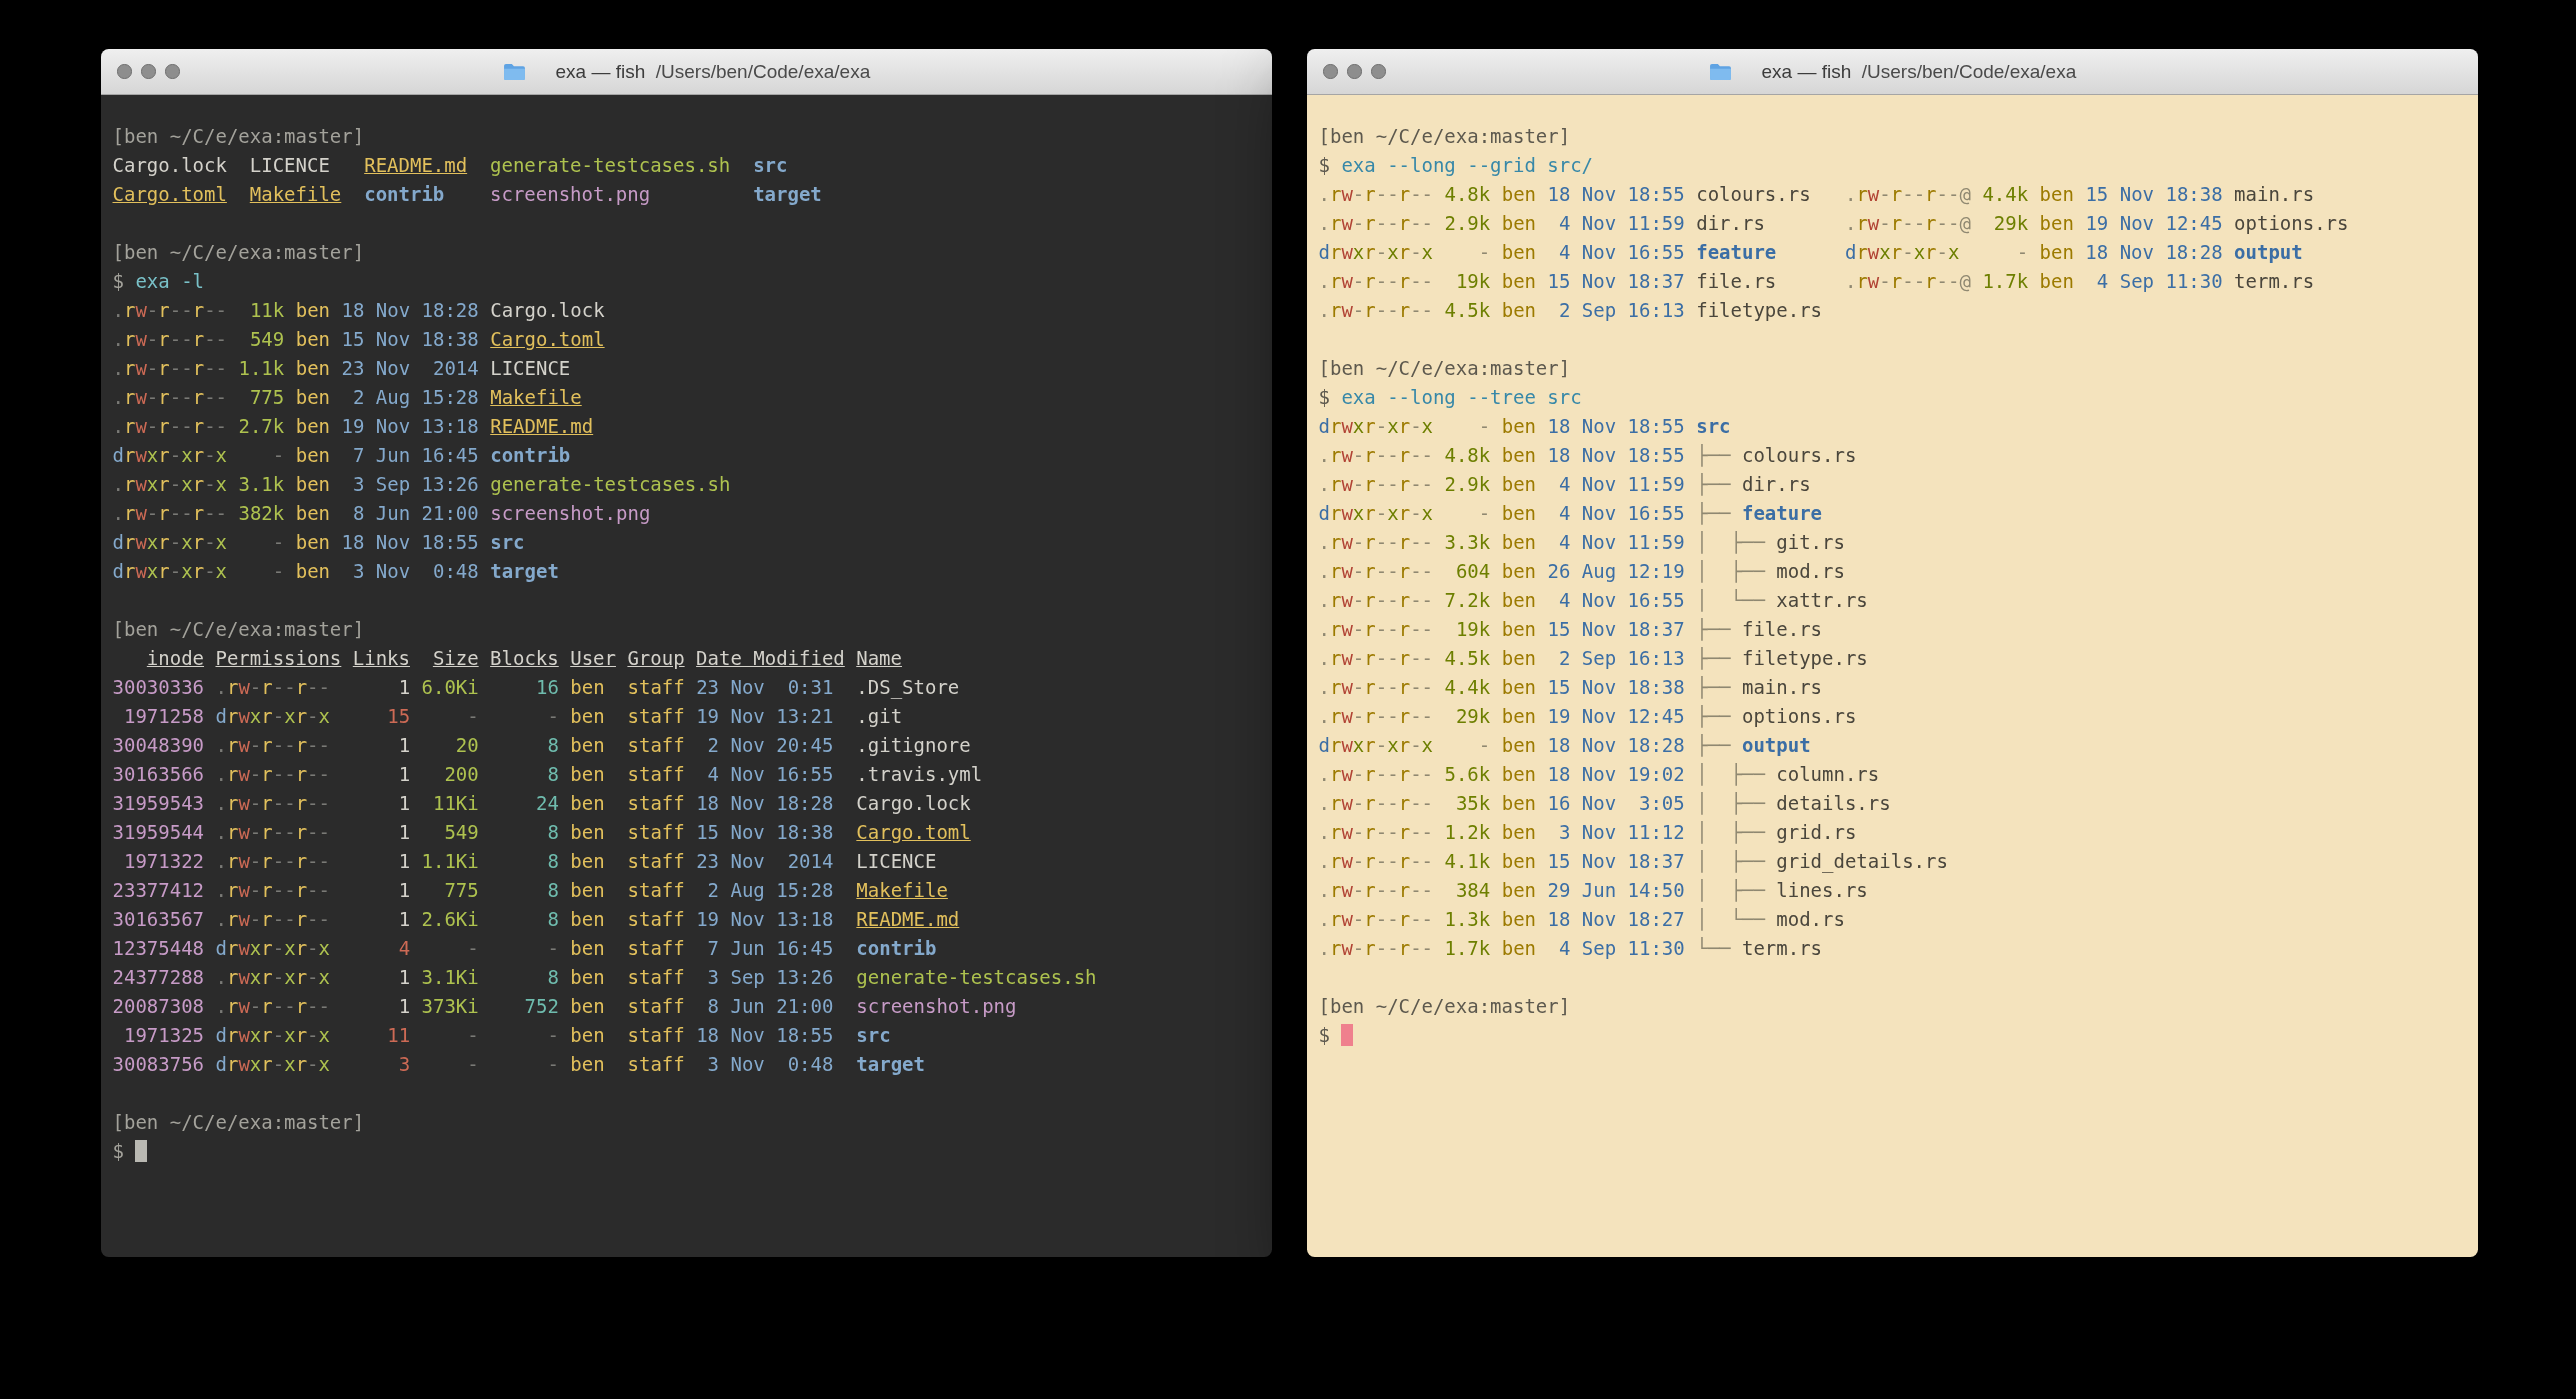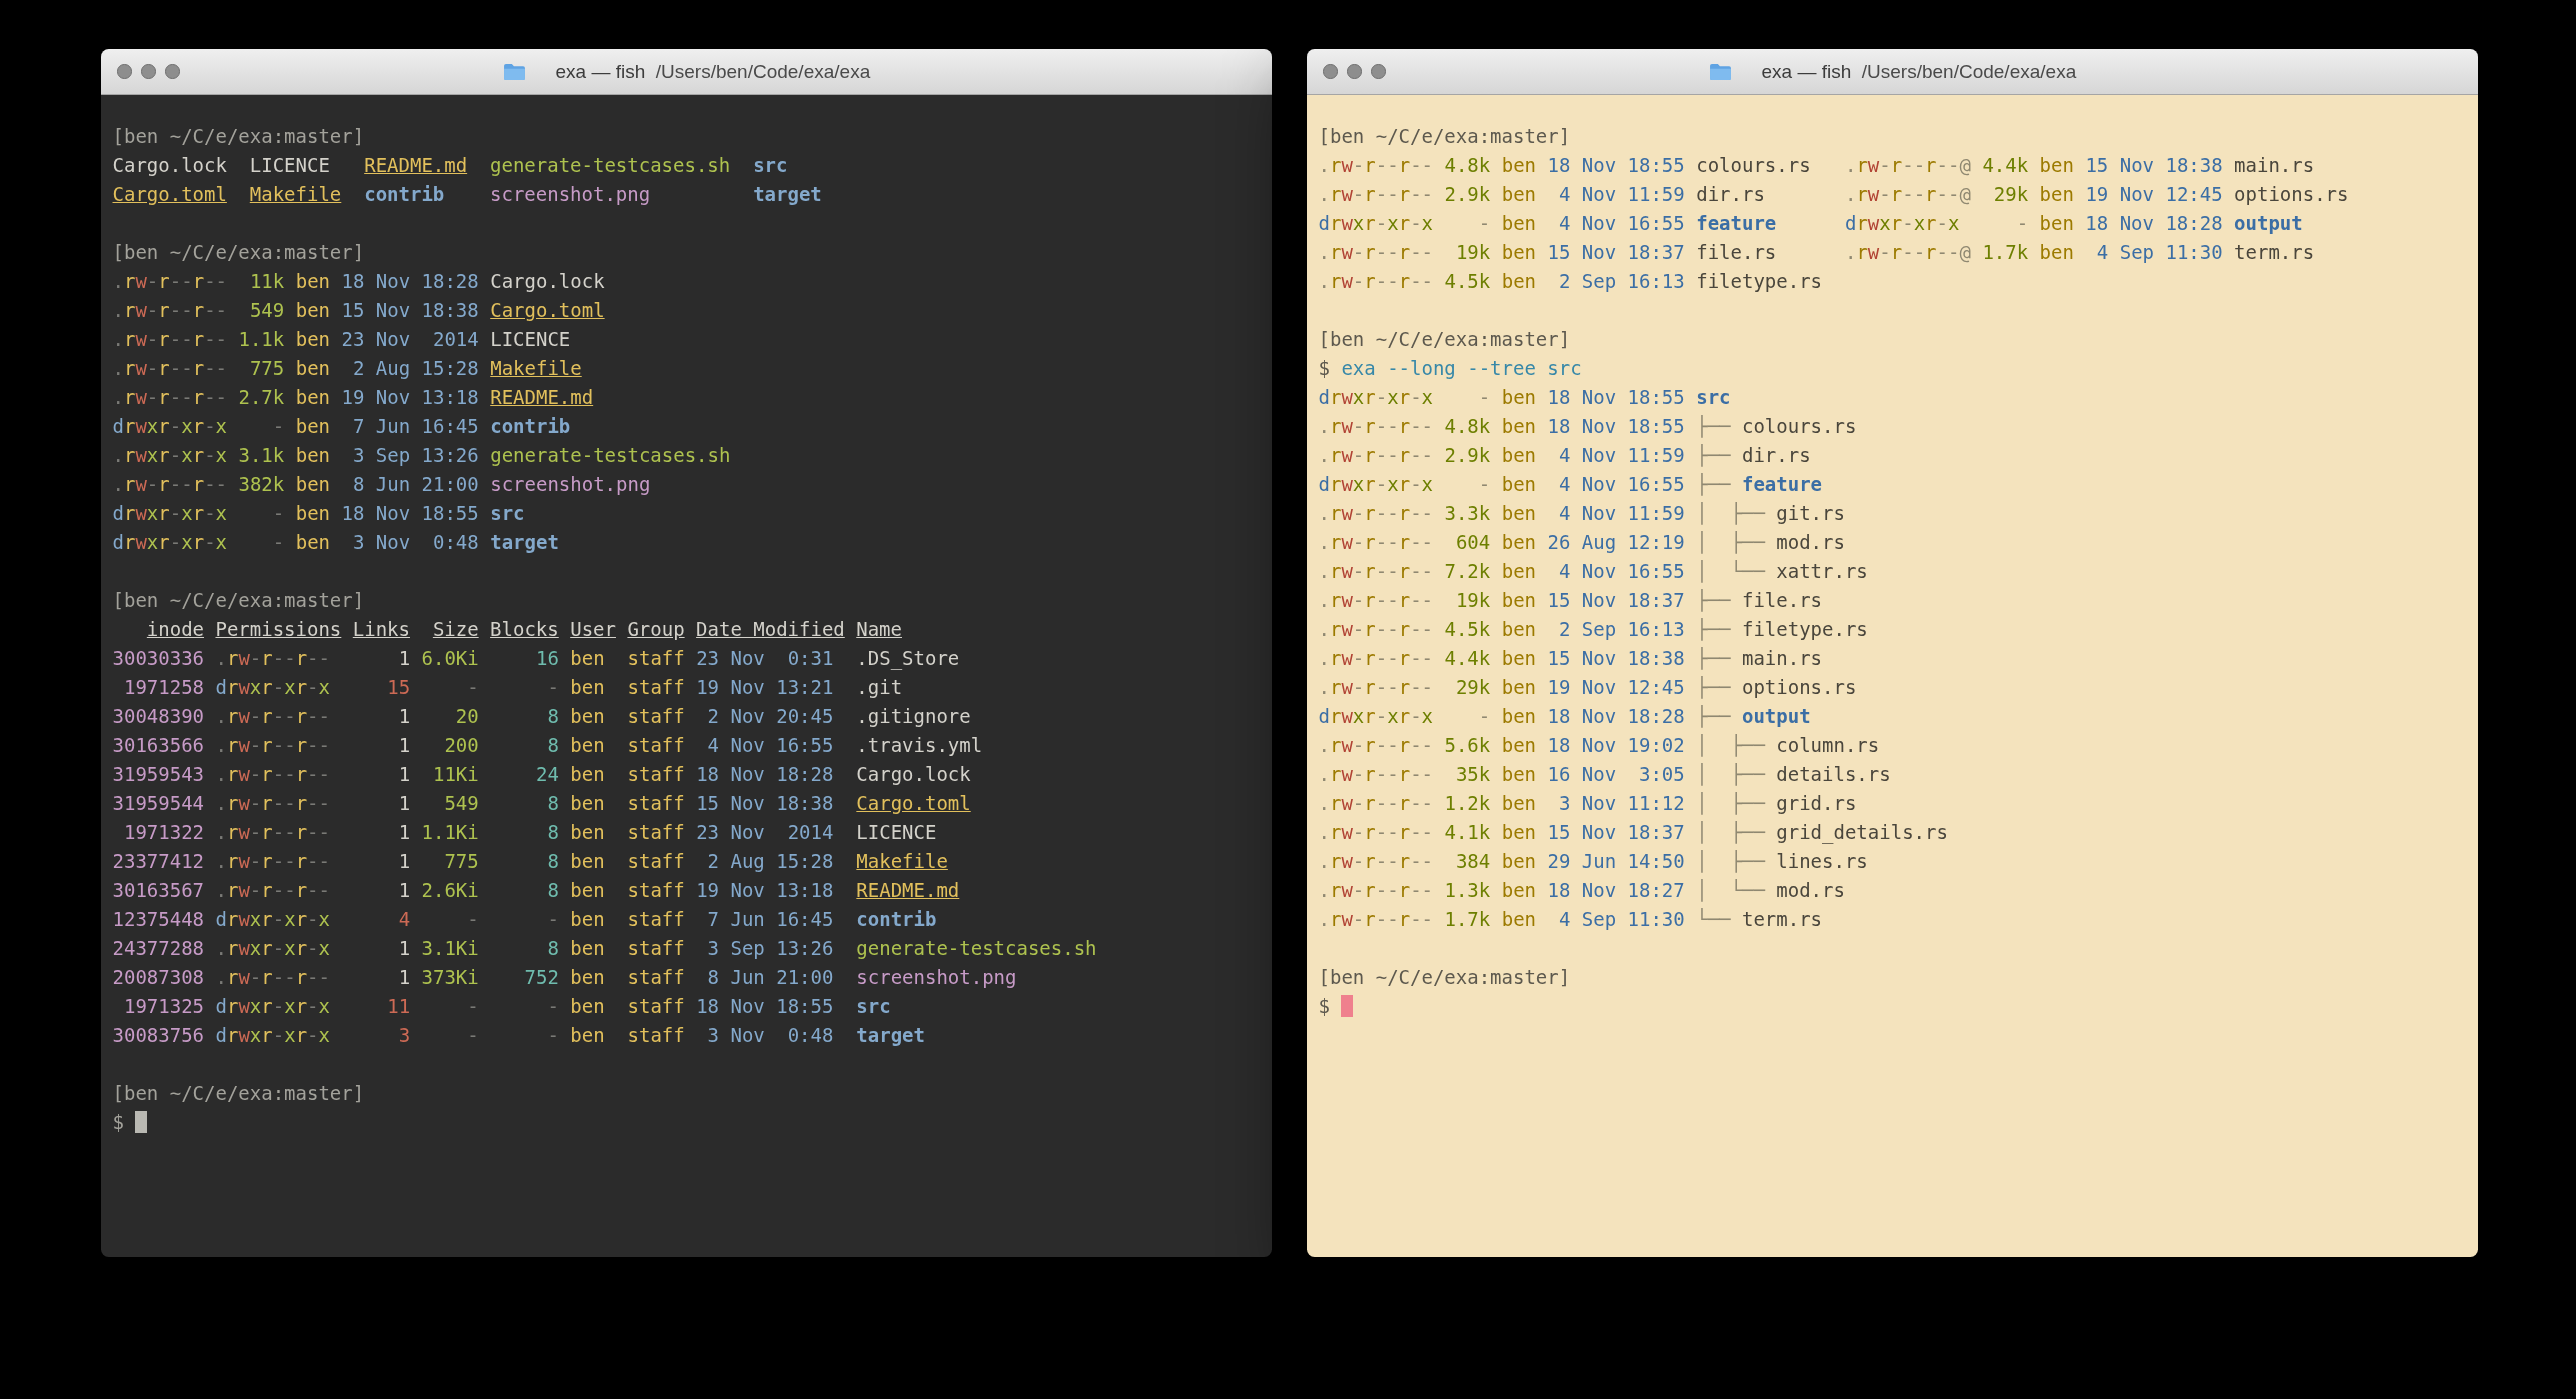--- a/index.html
+++ b/index.html
@@ -87,20 +87,21 @@
       <span>exa — fish</span>
       <span class="title-path">/Users/ben/Code/exa/exa</span>
     </div>
   </div>
   <div class="term" id="term-left" style="background: rgb(43, 43, 43);">
       <div class="tline"><span style="color: rgb(163, 162, 155);">[ben ~/C/e/exa:master]</span></div>
       <div class="tline"><span style="color: rgb(212, 210, 203);">Cargo.lock</span><span style="color: rgb(212, 210, 203);">  </span><span style="color: rgb(212, 210, 203);">LICENCE</span><span style="color: rgb(212, 210, 203);">   </span><span style="color: rgb(226, 192, 92); text-decoration: underline;">README.md</span><span style="color: rgb(212, 210, 203);">  </span><span style="color: rgb(174, 194, 79);">generate-testcases.sh</span><span style="color: rgb(212, 210, 203);">  </span><span style="color: rgb(132, 169, 204); font-weight: bold;">src</span></div>
       <div class="tline"><span style="color: rgb(226, 192, 92); text-decoration: underline;">Cargo.toml</span><span style="color: rgb(212, 210, 203);">  </span><span style="color: rgb(226, 192, 92); text-decoration: underline;">Makefile</span><span style="color: rgb(212, 210, 203);">  </span><span style="color: rgb(132, 169, 204); font-weight: bold;">contrib</span><span style="color: rgb(212, 210, 203);">    </span><span style="color: rgb(199, 155, 199);">screenshot.png</span><span style="color: rgb(212, 210, 203);">         </span><span style="color: rgb(132, 169, 204); font-weight: bold;">target</span></div>
       <div class="tline"></div>
       <div class="tline"><span style="color: rgb(163, 162, 155);">[ben ~/C/e/exa:master]</span></div>
+      <div class="tline"><span style="color: rgb(163, 162, 155);">$ </span><span style="color: rgb(121, 193, 200);">exa -l</span></div>
       <div class="tline"><span style="color: rgb(122, 122, 118);">.</span><span style="color: rgb(226, 192, 92);">r</span><span style="color: rgb(205, 106, 85);">w</span><span style="color: rgb(122, 122, 118);">-</span><span style="color: rgb(226, 192, 92);">r</span><span style="color: rgb(122, 122, 118);">-</span><span style="color: rgb(122, 122, 118);">-</span><span style="color: rgb(226, 192, 92);">r</span><span style="color: rgb(122, 122, 118);">-</span><span style="color: rgb(122, 122, 118);">-</span><span style="color: rgb(212, 210, 203);"> </span><span style="color: rgb(174, 194, 79);"> 11k</span><span style="color: rgb(212, 210, 203);"> </span><span style="color: rgb(226, 192, 92);">ben</span><span style="color: rgb(212, 210, 203);"> </span><span style="color: rgb(132, 169, 204);">18 Nov 18:28</span><span style="color: rgb(212, 210, 203);"> </span><span style="color: rgb(212, 210, 203);">Cargo.lock</span></div>
       <div class="tline"><span style="color: rgb(122, 122, 118);">.</span><span style="color: rgb(226, 192, 92);">r</span><span style="color: rgb(205, 106, 85);">w</span><span style="color: rgb(122, 122, 118);">-</span><span style="color: rgb(226, 192, 92);">r</span><span style="color: rgb(122, 122, 118);">-</span><span style="color: rgb(122, 122, 118);">-</span><span style="color: rgb(226, 192, 92);">r</span><span style="color: rgb(122, 122, 118);">-</span><span style="color: rgb(122, 122, 118);">-</span><span style="color: rgb(212, 210, 203);"> </span><span style="color: rgb(174, 194, 79);"> 549</span><span style="color: rgb(212, 210, 203);"> </span><span style="color: rgb(226, 192, 92);">ben</span><span style="color: rgb(212, 210, 203);"> </span><span style="color: rgb(132, 169, 204);">15 Nov 18:38</span><span style="color: rgb(212, 210, 203);"> </span><span style="color: rgb(226, 192, 92); text-decoration: underline;">Cargo.toml</span></div>
       <div class="tline"><span style="color: rgb(122, 122, 118);">.</span><span style="color: rgb(226, 192, 92);">r</span><span style="color: rgb(205, 106, 85);">w</span><span style="color: rgb(122, 122, 118);">-</span><span style="color: rgb(226, 192, 92);">r</span><span style="color: rgb(122, 122, 118);">-</span><span style="color: rgb(122, 122, 118);">-</span><span style="color: rgb(226, 192, 92);">r</span><span style="color: rgb(122, 122, 118);">-</span><span style="color: rgb(122, 122, 118);">-</span><span style="color: rgb(212, 210, 203);"> </span><span style="color: rgb(174, 194, 79);">1.1k</span><span style="color: rgb(212, 210, 203);"> </span><span style="color: rgb(226, 192, 92);">ben</span><span style="color: rgb(212, 210, 203);"> </span><span style="color: rgb(132, 169, 204);">23 Nov  2014</span><span style="color: rgb(212, 210, 203);"> </span><span style="color: rgb(212, 210, 203);">LICENCE</span></div>
       <div class="tline"><span style="color: rgb(122, 122, 118);">.</span><span style="color: rgb(226, 192, 92);">r</span><span style="color: rgb(205, 106, 85);">w</span><span style="color: rgb(122, 122, 118);">-</span><span style="color: rgb(226, 192, 92);">r</span><span style="color: rgb(122, 122, 118);">-</span><span style="color: rgb(122, 122, 118);">-</span><span style="color: rgb(226, 192, 92);">r</span><span style="color: rgb(122, 122, 118);">-</span><span style="color: rgb(122, 122, 118);">-</span><span style="color: rgb(212, 210, 203);"> </span><span style="color: rgb(174, 194, 79);"> 775</span><span style="color: rgb(212, 210, 203);"> </span><span style="color: rgb(226, 192, 92);">ben</span><span style="color: rgb(212, 210, 203);"> </span><span style="color: rgb(132, 169, 204);"> 2 Aug 15:28</span><span style="color: rgb(212, 210, 203);"> </span><span style="color: rgb(226, 192, 92); text-decoration: underline;">Makefile</span></div>
       <div class="tline"><span style="color: rgb(122, 122, 118);">.</span><span style="color: rgb(226, 192, 92);">r</span><span style="color: rgb(205, 106, 85);">w</span><span style="color: rgb(122, 122, 118);">-</span><span style="color: rgb(226, 192, 92);">r</span><span style="color: rgb(122, 122, 118);">-</span><span style="color: rgb(122, 122, 118);">-</span><span style="color: rgb(226, 192, 92);">r</span><span style="color: rgb(122, 122, 118);">-</span><span style="color: rgb(122, 122, 118);">-</span><span style="color: rgb(212, 210, 203);"> </span><span style="color: rgb(174, 194, 79);">2.7k</span><span style="color: rgb(212, 210, 203);"> </span><span style="color: rgb(226, 192, 92);">ben</span><span style="color: rgb(212, 210, 203);"> </span><span style="color: rgb(132, 169, 204);">19 Nov 13:18</span><span style="color: rgb(212, 210, 203);"> </span><span style="color: rgb(226, 192, 92); text-decoration: underline;">README.md</span></div>
       <div class="tline"><span style="color: rgb(132, 169, 204);">d</span><span style="color: rgb(226, 192, 92);">r</span><span style="color: rgb(205, 106, 85);">w</span><span style="color: rgb(174, 194, 79);">x</span><span style="color: rgb(226, 192, 92);">r</span><span style="color: rgb(122, 122, 118);">-</span><span style="color: rgb(174, 194, 79);">x</span><span style="color: rgb(226, 192, 92);">r</span><span style="color: rgb(122, 122, 118);">-</span><span style="color: rgb(174, 194, 79);">x</span><span style="color: rgb(212, 210, 203);"> </span><span style="color: rgb(122, 122, 118);">   -</span><span style="color: rgb(212, 210, 203);"> </span><span style="color: rgb(226, 192, 92);">ben</span><span style="color: rgb(212, 210, 203);"> </span><span style="color: rgb(132, 169, 204);"> 7 Jun 16:45</span><span style="color: rgb(212, 210, 203);"> </span><span style="color: rgb(132, 169, 204); font-weight: bold;">contrib</span></div>
       <div class="tline"><span style="color: rgb(122, 122, 118);">.</span><span style="color: rgb(226, 192, 92);">r</span><span style="color: rgb(205, 106, 85);">w</span><span style="color: rgb(174, 194, 79);">x</span><span style="color: rgb(226, 192, 92);">r</span><span style="color: rgb(122, 122, 118);">-</span><span style="color: rgb(174, 194, 79);">x</span><span style="color: rgb(226, 192, 92);">r</span><span style="color: rgb(122, 122, 118);">-</span><span style="color: rgb(174, 194, 79);">x</span><span style="color: rgb(212, 210, 203);"> </span><span style="color: rgb(174, 194, 79);">3.1k</span><span style="color: rgb(212, 210, 203);"> </span><span style="color: rgb(226, 192, 92);">ben</span><span style="color: rgb(212, 210, 203);"> </span><span style="color: rgb(132, 169, 204);"> 3 Sep 13:26</span><span style="color: rgb(212, 210, 203);"> </span><span style="color: rgb(174, 194, 79);">generate-testcases.sh</span></div>
       <div class="tline"><span style="color: rgb(122, 122, 118);">.</span><span style="color: rgb(226, 192, 92);">r</span><span style="color: rgb(205, 106, 85);">w</span><span style="color: rgb(122, 122, 118);">-</span><span style="color: rgb(226, 192, 92);">r</span><span style="color: rgb(122, 122, 118);">-</span><span style="color: rgb(122, 122, 118);">-</span><span style="color: rgb(226, 192, 92);">r</span><span style="color: rgb(122, 122, 118);">-</span><span style="color: rgb(122, 122, 118);">-</span><span style="color: rgb(212, 210, 203);"> </span><span style="color: rgb(174, 194, 79);">382k</span><span style="color: rgb(212, 210, 203);"> </span><span style="color: rgb(226, 192, 92);">ben</span><span style="color: rgb(212, 210, 203);"> </span><span style="color: rgb(132, 169, 204);"> 8 Jun 21:00</span><span style="color: rgb(212, 210, 203);"> </span><span style="color: rgb(199, 155, 199);">screenshot.png</span></div>
       <div class="tline"><span style="color: rgb(132, 169, 204);">d</span><span style="color: rgb(226, 192, 92);">r</span><span style="color: rgb(205, 106, 85);">w</span><span style="color: rgb(174, 194, 79);">x</span><span style="color: rgb(226, 192, 92);">r</span><span style="color: rgb(122, 122, 118);">-</span><span style="color: rgb(174, 194, 79);">x</span><span style="color: rgb(226, 192, 92);">r</span><span style="color: rgb(122, 122, 118);">-</span><span style="color: rgb(174, 194, 79);">x</span><span style="color: rgb(212, 210, 203);"> </span><span style="color: rgb(122, 122, 118);">   -</span><span style="color: rgb(212, 210, 203);"> </span><span style="color: rgb(226, 192, 92);">ben</span><span style="color: rgb(212, 210, 203);"> </span><span style="color: rgb(132, 169, 204);">18 Nov 18:55</span><span style="color: rgb(212, 210, 203);"> </span><span style="color: rgb(132, 169, 204); font-weight: bold;">src</span></div>
       <div class="tline"><span style="color: rgb(132, 169, 204);">d</span><span style="color: rgb(226, 192, 92);">r</span><span style="color: rgb(205, 106, 85);">w</span><span style="color: rgb(174, 194, 79);">x</span><span style="color: rgb(226, 192, 92);">r</span><span style="color: rgb(122, 122, 118);">-</span><span style="color: rgb(174, 194, 79);">x</span><span style="color: rgb(226, 192, 92);">r</span><span style="color: rgb(122, 122, 118);">-</span><span style="color: rgb(174, 194, 79);">x</span><span style="color: rgb(212, 210, 203);"> </span><span style="color: rgb(122, 122, 118);">   -</span><span style="color: rgb(212, 210, 203);"> </span><span style="color: rgb(226, 192, 92);">ben</span><span style="color: rgb(212, 210, 203);"> </span><span style="color: rgb(132, 169, 204);"> 3 Nov  0:48</span><span style="color: rgb(212, 210, 203);"> </span><span style="color: rgb(132, 169, 204); font-weight: bold;">target</span></div>
@@ -140,20 +141,21 @@
           <path d="M1 4 a2 2 0 0 1 2-2 h6.2 l2.2 2.4 H21 a2 2 0 0 1 2 2 v10.6 a2 2 0 0 1 -2 2 H3 a2 2 0 0 1 -2-2 z" fill="#5fa3e3"></path>
           <path d="M1 7 h22 v10 a2 2 0 0 1 -2 2 H3 a2 2 0 0 1 -2-2 z" fill="#7fbbef"></path>
         </svg>
       </span>
       <span>exa — fish</span>
       <span class="title-path">/Users/ben/Code/exa/exa</span>
     </div>
   </div>
   <div class="term" id="term-right" style="background: rgb(244, 227, 189);">
       <div class="tline"><span style="color: rgb(93, 89, 78);">[ben ~/C/e/exa:master]</span></div>
+      <div class="tline"><span style="color: rgb(93, 89, 78);">$ </span><span style="color: rgb(55, 136, 168);">exa --long --grid src/</span></div>
       <div class="tline"><span style="color: rgb(143, 136, 113);">.</span><span style="color: rgb(156, 122, 0);">r</span><span style="color: rgb(177, 67, 52);">w</span><span style="color: rgb(143, 136, 113);">-</span><span style="color: rgb(156, 122, 0);">r</span><span style="color: rgb(143, 136, 113);">-</span><span style="color: rgb(143, 136, 113);">-</span><span style="color: rgb(156, 122, 0);">r</span><span style="color: rgb(143, 136, 113);">-</span><span style="color: rgb(143, 136, 113);">-</span><span style="color: rgb(74, 70, 60);"> </span><span style="color: rgb(109, 127, 0);">4.8k</span><span style="color: rgb(74, 70, 60);"> </span><span style="color: rgb(156, 122, 0);">ben</span><span style="color: rgb(74, 70, 60);"> </span><span style="color: rgb(59, 110, 165);">18 Nov 18:55</span><span style="color: rgb(74, 70, 60);"> </span><span style="color: rgb(74, 70, 60);">colours.rs</span><span style="color: rgb(74, 70, 60);">   </span><span style="color: rgb(143, 136, 113);">.</span><span style="color: rgb(156, 122, 0);">r</span><span style="color: rgb(177, 67, 52);">w</span><span style="color: rgb(143, 136, 113);">-</span><span style="color: rgb(156, 122, 0);">r</span><span style="color: rgb(143, 136, 113);">-</span><span style="color: rgb(143, 136, 113);">-</span><span style="color: rgb(156, 122, 0);">r</span><span style="color: rgb(143, 136, 113);">-</span><span style="color: rgb(143, 136, 113);">-</span><span style="color: rgb(143, 136, 113);">@</span><span style="color: rgb(74, 70, 60);"> </span><span style="color: rgb(109, 127, 0);">4.4k</span><span style="color: rgb(74, 70, 60);"> </span><span style="color: rgb(156, 122, 0);">ben</span><span style="color: rgb(74, 70, 60);"> </span><span style="color: rgb(59, 110, 165);">15 Nov 18:38</span><span style="color: rgb(74, 70, 60);"> </span><span style="color: rgb(74, 70, 60);">main.rs</span></div>
       <div class="tline"><span style="color: rgb(143, 136, 113);">.</span><span style="color: rgb(156, 122, 0);">r</span><span style="color: rgb(177, 67, 52);">w</span><span style="color: rgb(143, 136, 113);">-</span><span style="color: rgb(156, 122, 0);">r</span><span style="color: rgb(143, 136, 113);">-</span><span style="color: rgb(143, 136, 113);">-</span><span style="color: rgb(156, 122, 0);">r</span><span style="color: rgb(143, 136, 113);">-</span><span style="color: rgb(143, 136, 113);">-</span><span style="color: rgb(74, 70, 60);"> </span><span style="color: rgb(109, 127, 0);">2.9k</span><span style="color: rgb(74, 70, 60);"> </span><span style="color: rgb(156, 122, 0);">ben</span><span style="color: rgb(74, 70, 60);"> </span><span style="color: rgb(59, 110, 165);"> 4 Nov 11:59</span><span style="color: rgb(74, 70, 60);"> </span><span style="color: rgb(74, 70, 60);">dir.rs</span><span style="color: rgb(74, 70, 60);">       </span><span style="color: rgb(143, 136, 113);">.</span><span style="color: rgb(156, 122, 0);">r</span><span style="color: rgb(177, 67, 52);">w</span><span style="color: rgb(143, 136, 113);">-</span><span style="color: rgb(156, 122, 0);">r</span><span style="color: rgb(143, 136, 113);">-</span><span style="color: rgb(143, 136, 113);">-</span><span style="color: rgb(156, 122, 0);">r</span><span style="color: rgb(143, 136, 113);">-</span><span style="color: rgb(143, 136, 113);">-</span><span style="color: rgb(143, 136, 113);">@</span><span style="color: rgb(74, 70, 60);"> </span><span style="color: rgb(109, 127, 0);"> 29k</span><span style="color: rgb(74, 70, 60);"> </span><span style="color: rgb(156, 122, 0);">ben</span><span style="color: rgb(74, 70, 60);"> </span><span style="color: rgb(59, 110, 165);">19 Nov 12:45</span><span style="color: rgb(74, 70, 60);"> </span><span style="color: rgb(74, 70, 60);">options.rs</span></div>
       <div class="tline"><span style="color: rgb(59, 110, 165);">d</span><span style="color: rgb(156, 122, 0);">r</span><span style="color: rgb(177, 67, 52);">w</span><span style="color: rgb(109, 127, 0);">x</span><span style="color: rgb(156, 122, 0);">r</span><span style="color: rgb(143, 136, 113);">-</span><span style="color: rgb(109, 127, 0);">x</span><span style="color: rgb(156, 122, 0);">r</span><span style="color: rgb(143, 136, 113);">-</span><span style="color: rgb(109, 127, 0);">x</span><span style="color: rgb(74, 70, 60);"> </span><span style="color: rgb(143, 136, 113);">   -</span><span style="color: rgb(74, 70, 60);"> </span><span style="color: rgb(156, 122, 0);">ben</span><span style="color: rgb(74, 70, 60);"> </span><span style="color: rgb(59, 110, 165);"> 4 Nov 16:55</span><span style="color: rgb(74, 70, 60);"> </span><span style="color: rgb(59, 110, 165); font-weight: bold;">feature</span><span style="color: rgb(74, 70, 60);">      </span><span style="color: rgb(59, 110, 165);">d</span><span style="color: rgb(156, 122, 0);">r</span><span style="color: rgb(177, 67, 52);">w</span><span style="color: rgb(109, 127, 0);">x</span><span style="color: rgb(156, 122, 0);">r</span><span style="color: rgb(143, 136, 113);">-</span><span style="color: rgb(109, 127, 0);">x</span><span style="color: rgb(156, 122, 0);">r</span><span style="color: rgb(143, 136, 113);">-</span><span style="color: rgb(109, 127, 0);">x</span><span style="color: rgb(74, 70, 60);">  </span><span style="color: rgb(143, 136, 113);">   -</span><span style="color: rgb(74, 70, 60);"> </span><span style="color: rgb(156, 122, 0);">ben</span><span style="color: rgb(74, 70, 60);"> </span><span style="color: rgb(59, 110, 165);">18 Nov 18:28</span><span style="color: rgb(74, 70, 60);"> </span><span style="color: rgb(59, 110, 165); font-weight: bold;">output</span></div>
       <div class="tline"><span style="color: rgb(143, 136, 113);">.</span><span style="color: rgb(156, 122, 0);">r</span><span style="color: rgb(177, 67, 52);">w</span><span style="color: rgb(143, 136, 113);">-</span><span style="color: rgb(156, 122, 0);">r</span><span style="color: rgb(143, 136, 113);">-</span><span style="color: rgb(143, 136, 113);">-</span><span style="color: rgb(156, 122, 0);">r</span><span style="color: rgb(143, 136, 113);">-</span><span style="color: rgb(143, 136, 113);">-</span><span style="color: rgb(74, 70, 60);"> </span><span style="color: rgb(109, 127, 0);"> 19k</span><span style="color: rgb(74, 70, 60);"> </span><span style="color: rgb(156, 122, 0);">ben</span><span style="color: rgb(74, 70, 60);"> </span><span style="color: rgb(59, 110, 165);">15 Nov 18:37</span><span style="color: rgb(74, 70, 60);"> </span><span style="color: rgb(74, 70, 60);">file.rs</span><span style="color: rgb(74, 70, 60);">      </span><span style="color: rgb(143, 136, 113);">.</span><span style="color: rgb(156, 122, 0);">r</span><span style="color: rgb(177, 67, 52);">w</span><span style="color: rgb(143, 136, 113);">-</span><span style="color: rgb(156, 122, 0);">r</span><span style="color: rgb(143, 136, 113);">-</span><span style="color: rgb(143, 136, 113);">-</span><span style="color: rgb(156, 122, 0);">r</span><span style="color: rgb(143, 136, 113);">-</span><span style="color: rgb(143, 136, 113);">-</span><span style="color: rgb(143, 136, 113);">@</span><span style="color: rgb(74, 70, 60);"> </span><span style="color: rgb(109, 127, 0);">1.7k</span><span style="color: rgb(74, 70, 60);"> </span><span style="color: rgb(156, 122, 0);">ben</span><span style="color: rgb(74, 70, 60);"> </span><span style="color: rgb(59, 110, 165);"> 4 Sep 11:30</span><span style="color: rgb(74, 70, 60);"> </span><span style="color: rgb(74, 70, 60);">term.rs</span></div>
       <div class="tline"><span style="color: rgb(143, 136, 113);">.</span><span style="color: rgb(156, 122, 0);">r</span><span style="color: rgb(177, 67, 52);">w</span><span style="color: rgb(143, 136, 113);">-</span><span style="color: rgb(156, 122, 0);">r</span><span style="color: rgb(143, 136, 113);">-</span><span style="color: rgb(143, 136, 113);">-</span><span style="color: rgb(156, 122, 0);">r</span><span style="color: rgb(143, 136, 113);">-</span><span style="color: rgb(143, 136, 113);">-</span><span style="color: rgb(74, 70, 60);"> </span><span style="color: rgb(109, 127, 0);">4.5k</span><span style="color: rgb(74, 70, 60);"> </span><span style="color: rgb(156, 122, 0);">ben</span><span style="color: rgb(74, 70, 60);"> </span><span style="color: rgb(59, 110, 165);"> 2 Sep 16:13</span><span style="color: rgb(74, 70, 60);"> </span><span style="color: rgb(74, 70, 60);">filetype.rs</span></div>
       <div class="tline"></div>
       <div class="tline"><span style="color: rgb(93, 89, 78);">[ben ~/C/e/exa:master]</span></div>
       <div class="tline"><span style="color: rgb(93, 89, 78);">$ </span><span style="color: rgb(55, 136, 168);">exa --long --tree src</span></div>
       <div class="tline"><span style="color: rgb(59, 110, 165);">d</span><span style="color: rgb(156, 122, 0);">r</span><span style="color: rgb(177, 67, 52);">w</span><span style="color: rgb(109, 127, 0);">x</span><span style="color: rgb(156, 122, 0);">r</span><span style="color: rgb(143, 136, 113);">-</span><span style="color: rgb(109, 127, 0);">x</span><span style="color: rgb(156, 122, 0);">r</span><span style="color: rgb(143, 136, 113);">-</span><span style="color: rgb(109, 127, 0);">x</span><span style="color: rgb(74, 70, 60);"> </span><span style="color: rgb(143, 136, 113);">   -</span><span style="color: rgb(74, 70, 60);"> </span><span style="color: rgb(156, 122, 0);">ben</span><span style="color: rgb(74, 70, 60);"> </span><span style="color: rgb(59, 110, 165);">18 Nov 18:55</span><span style="color: rgb(74, 70, 60);"> </span><span style="color: rgb(59, 110, 165); font-weight: bold;">src</span></div>
       <div class="tline"><span style="color: rgb(143, 136, 113);">.</span><span style="color: rgb(156, 122, 0);">r</span><span style="color: rgb(177, 67, 52);">w</span><span style="color: rgb(143, 136, 113);">-</span><span style="color: rgb(156, 122, 0);">r</span><span style="color: rgb(143, 136, 113);">-</span><span style="color: rgb(143, 136, 113);">-</span><span style="color: rgb(156, 122, 0);">r</span><span style="color: rgb(143, 136, 113);">-</span><span style="color: rgb(143, 136, 113);">-</span><span style="color: rgb(74, 70, 60);"> </span><span style="color: rgb(109, 127, 0);">4.8k</span><span style="color: rgb(74, 70, 60);"> </span><span style="color: rgb(156, 122, 0);">ben</span><span style="color: rgb(74, 70, 60);"> </span><span style="color: rgb(59, 110, 165);">18 Nov 18:55</span><span style="color: rgb(74, 70, 60);"> </span><span style="color: rgb(143, 136, 113);">├── </span><span style="color: rgb(74, 70, 60);">colours.rs</span></div>

